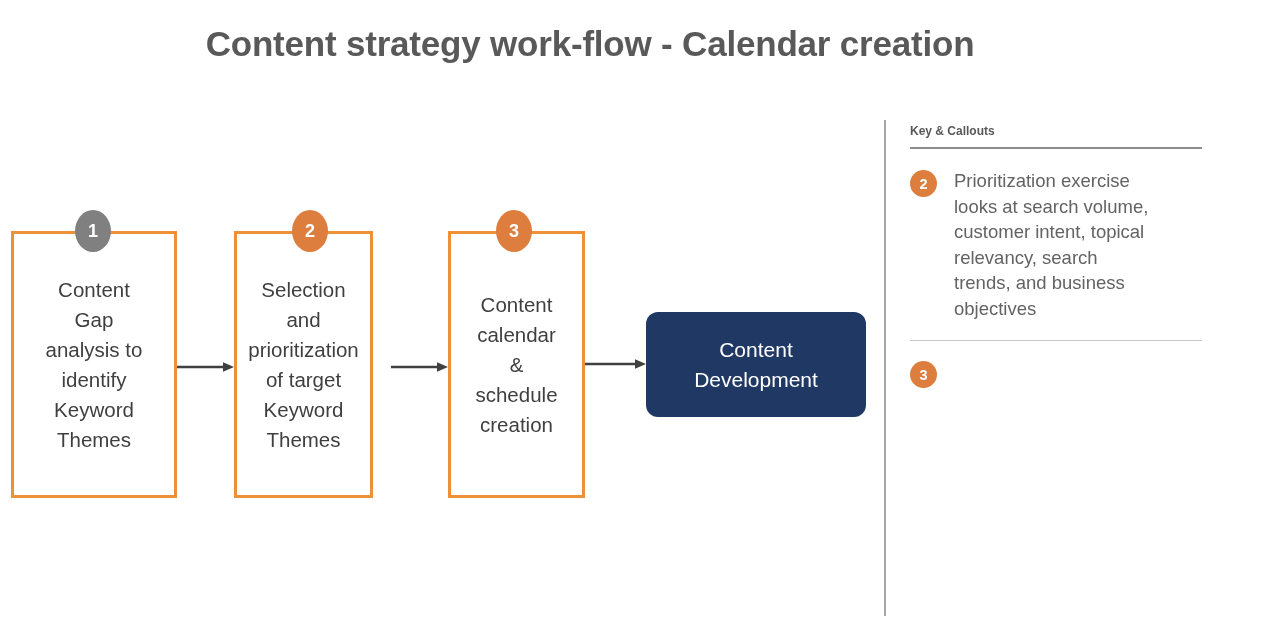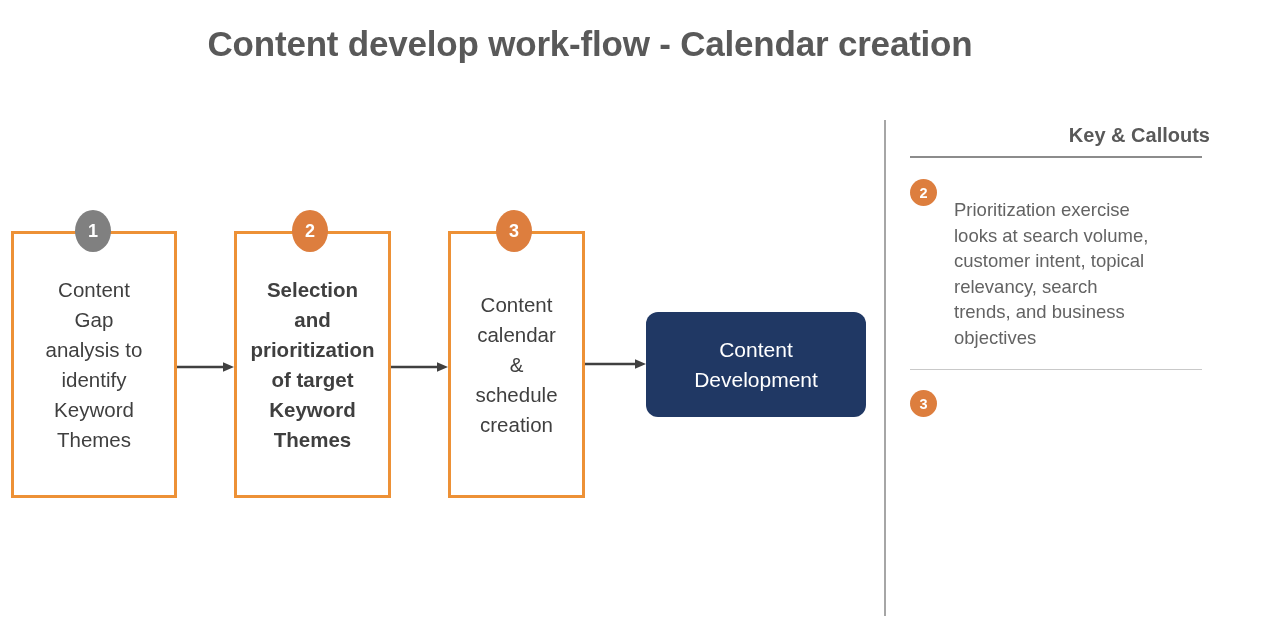--- a/index.html
+++ b/index.html
@@ -101,24 +101,24 @@
     height: 496px;
     background: #a6a6a6;
   }
   #panel {
     position: absolute;
     left: 910px;
     top: 124px;
     width: 300px;
   }
   #panel-title {
-    font-size: 20px;
+    font-size: 12px;
     font-weight: bold;
     color: #595959;
-    text-align: right;
+    text-align: left;
     padding-bottom: 9px;
   }
   #panel-title-rule {
     height: 2px;
     background: #8c8c8c;
     width: 292px;
     margin-bottom: 19px;
   }
   .callout {
     display: flex;
@@ -137,52 +137,51 @@
     display: flex;
     align-items: center;
     justify-content: center;
     margin-top: 2px;
   }
   .callout-text {
     font-size: 18.5px;
     line-height: 25.5px;
     color: #636363;
     white-space: pre-line;
-    margin-top: 20px;
   }
   .callout-rule {
     height: 1px;
     background: #c9c9c9;
     width: 292px;
     margin: 19px 0 18px 0;
   }
 </style>
 </head>
 <body>
 
-<div id="page-title">Content develop work-flow - Calendar creation</div>
+<div id="page-title">Content strategy work-flow - Calendar creation</div>
 
 <div>
 
   <div class="flow-box" id="flow-box-1" style="left:11px; top:231px; width:166px; height:267px;">
     <div class="flow-box-label">Content
 Gap
 analysis to
 identify
 Keyword
 Themes</div>
   </div>
   <div class="step-badge badge-gray" style="left:75px; top:210px;">1</div>
 
   <svg class="arrow" style="left:177px; top:361px; width:57px;" viewBox="0 0 57 12">
     <line x1="0" y1="6" x2="47" y2="6" stroke="#404040" stroke-width="2.4"></line>
     <polygon points="46,1.2 57,6 46,10.8" fill="#404040"></polygon>
   </svg>
 
-  <div class="flow-box" id="flow-box-2" style="left:234px; top:231px; width:157px; height:267px;font-weight:bold;">
+  <div class="flow-box" id="flow-box-2" style="left:234px; top:231px; width:139px; height:267px;">
     <div class="flow-box-label">Selection
 and
 prioritization
 of target
 Keyword
 Themes</div>
   </div>
   <div class="step-badge badge-orange" style="left:292px; top:210px;">2</div>
 
   <svg class="arrow" style="left:391px; top:361px; width:57px;" viewBox="0 0 57 12">

